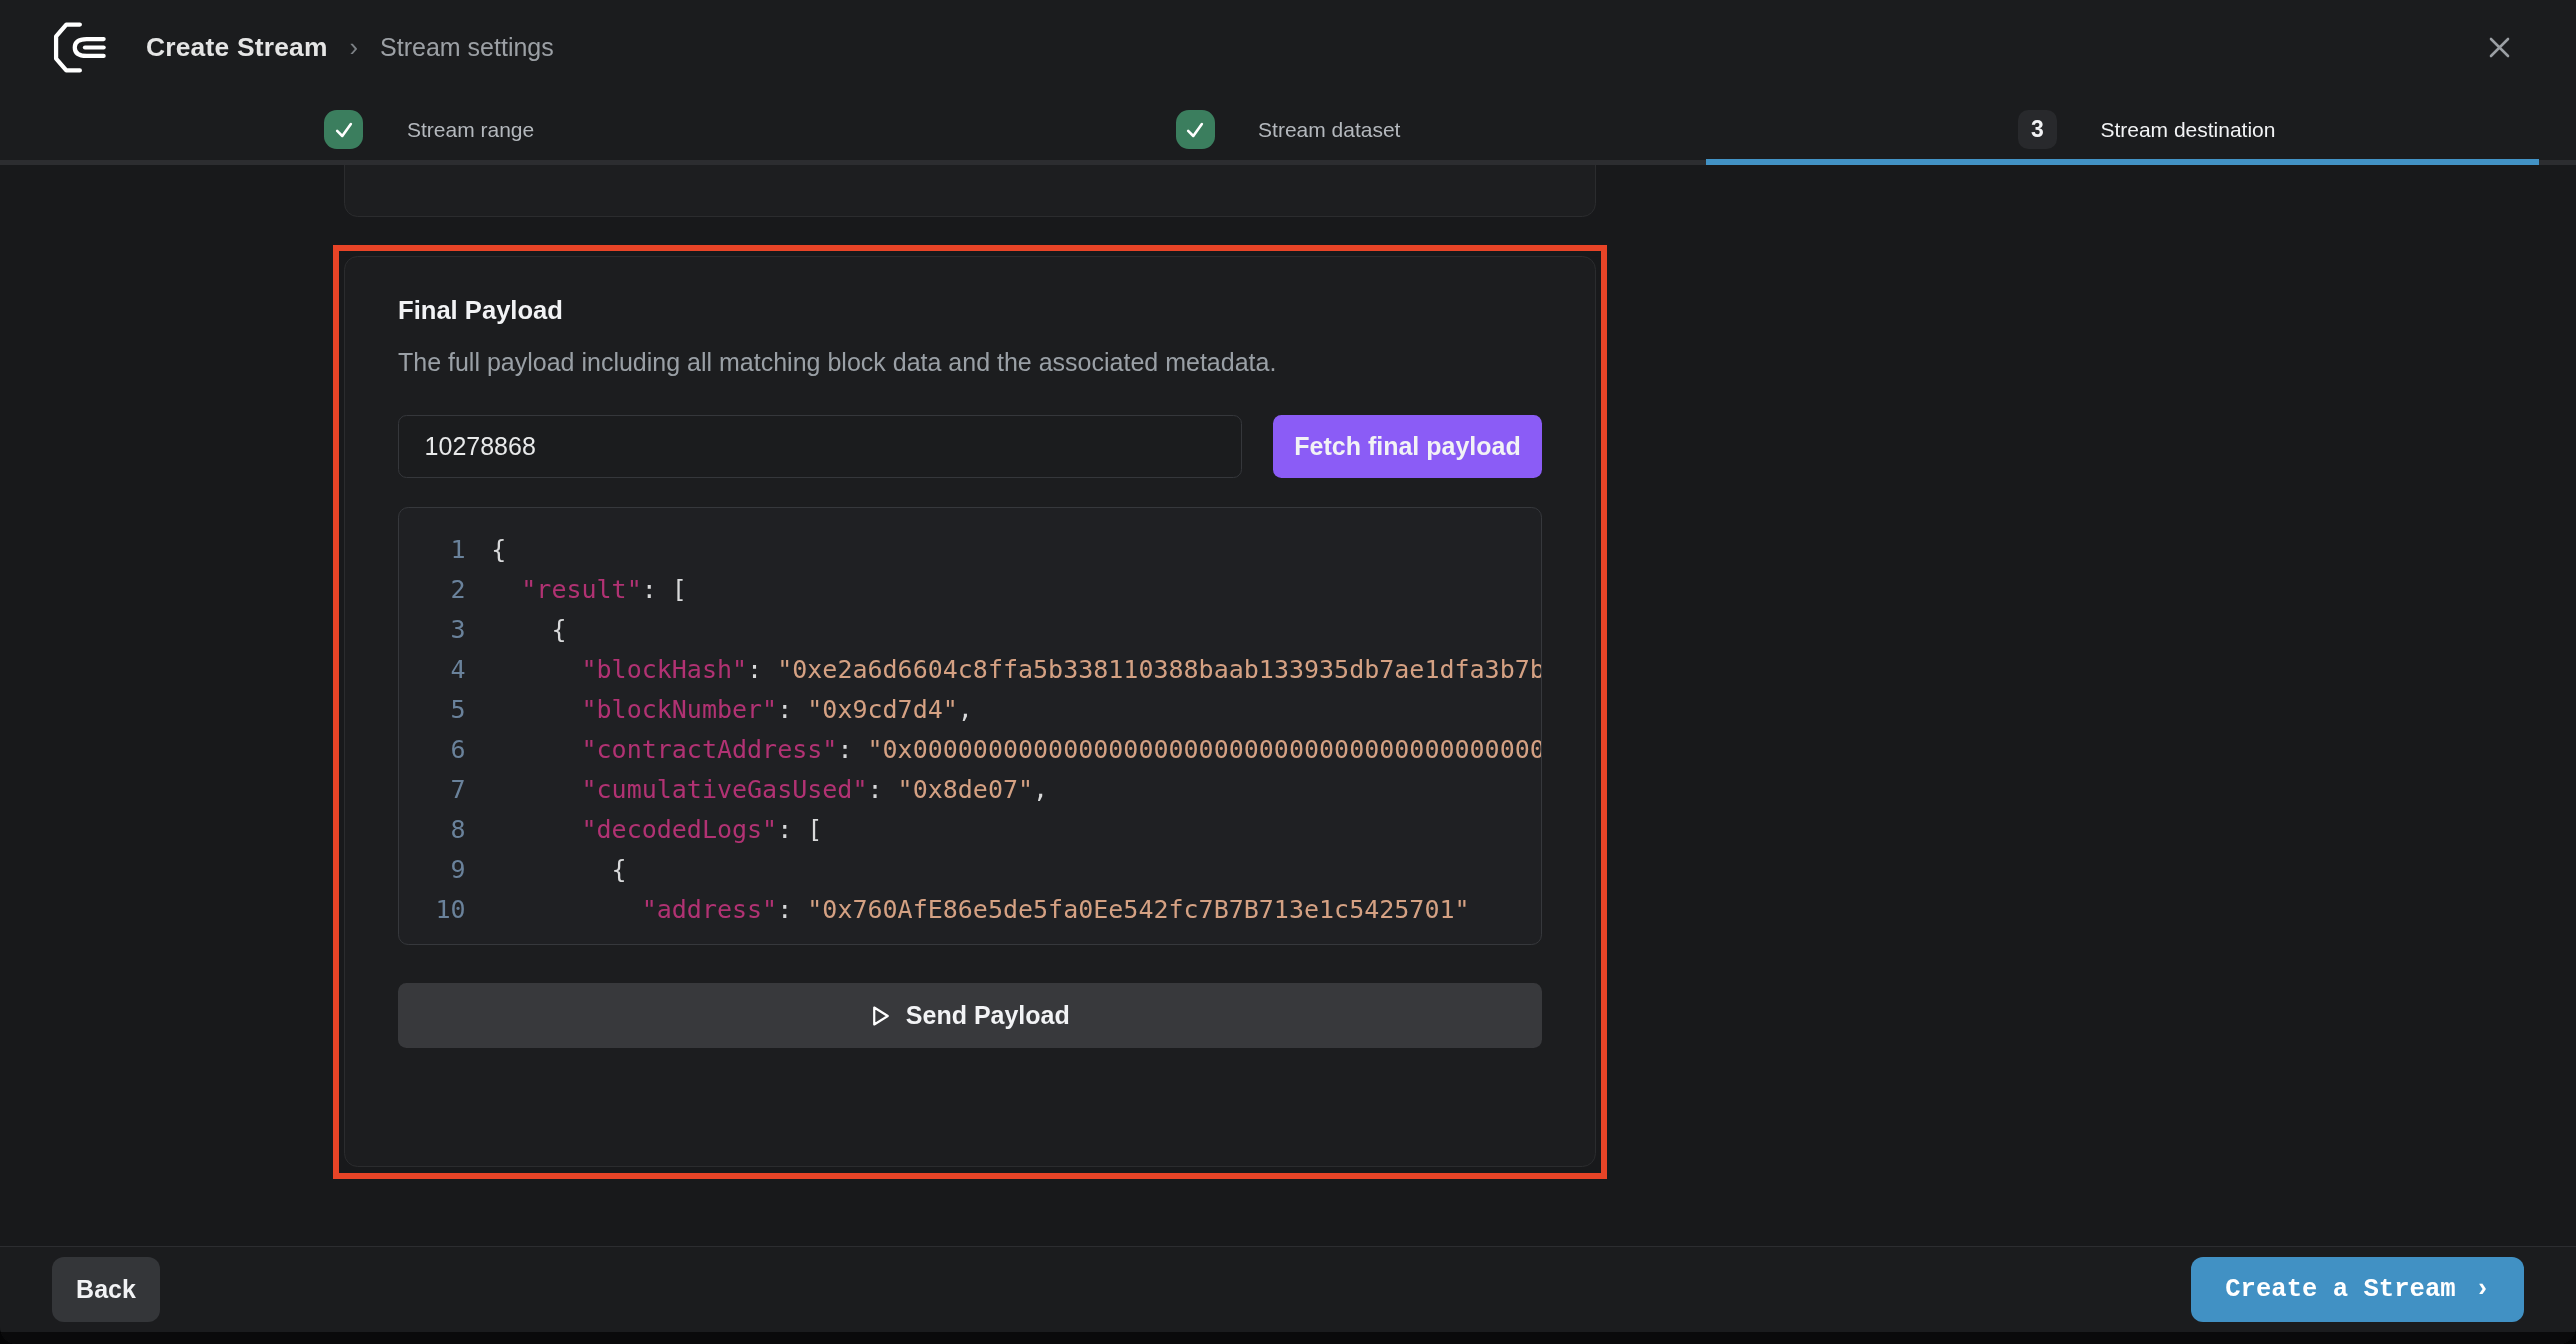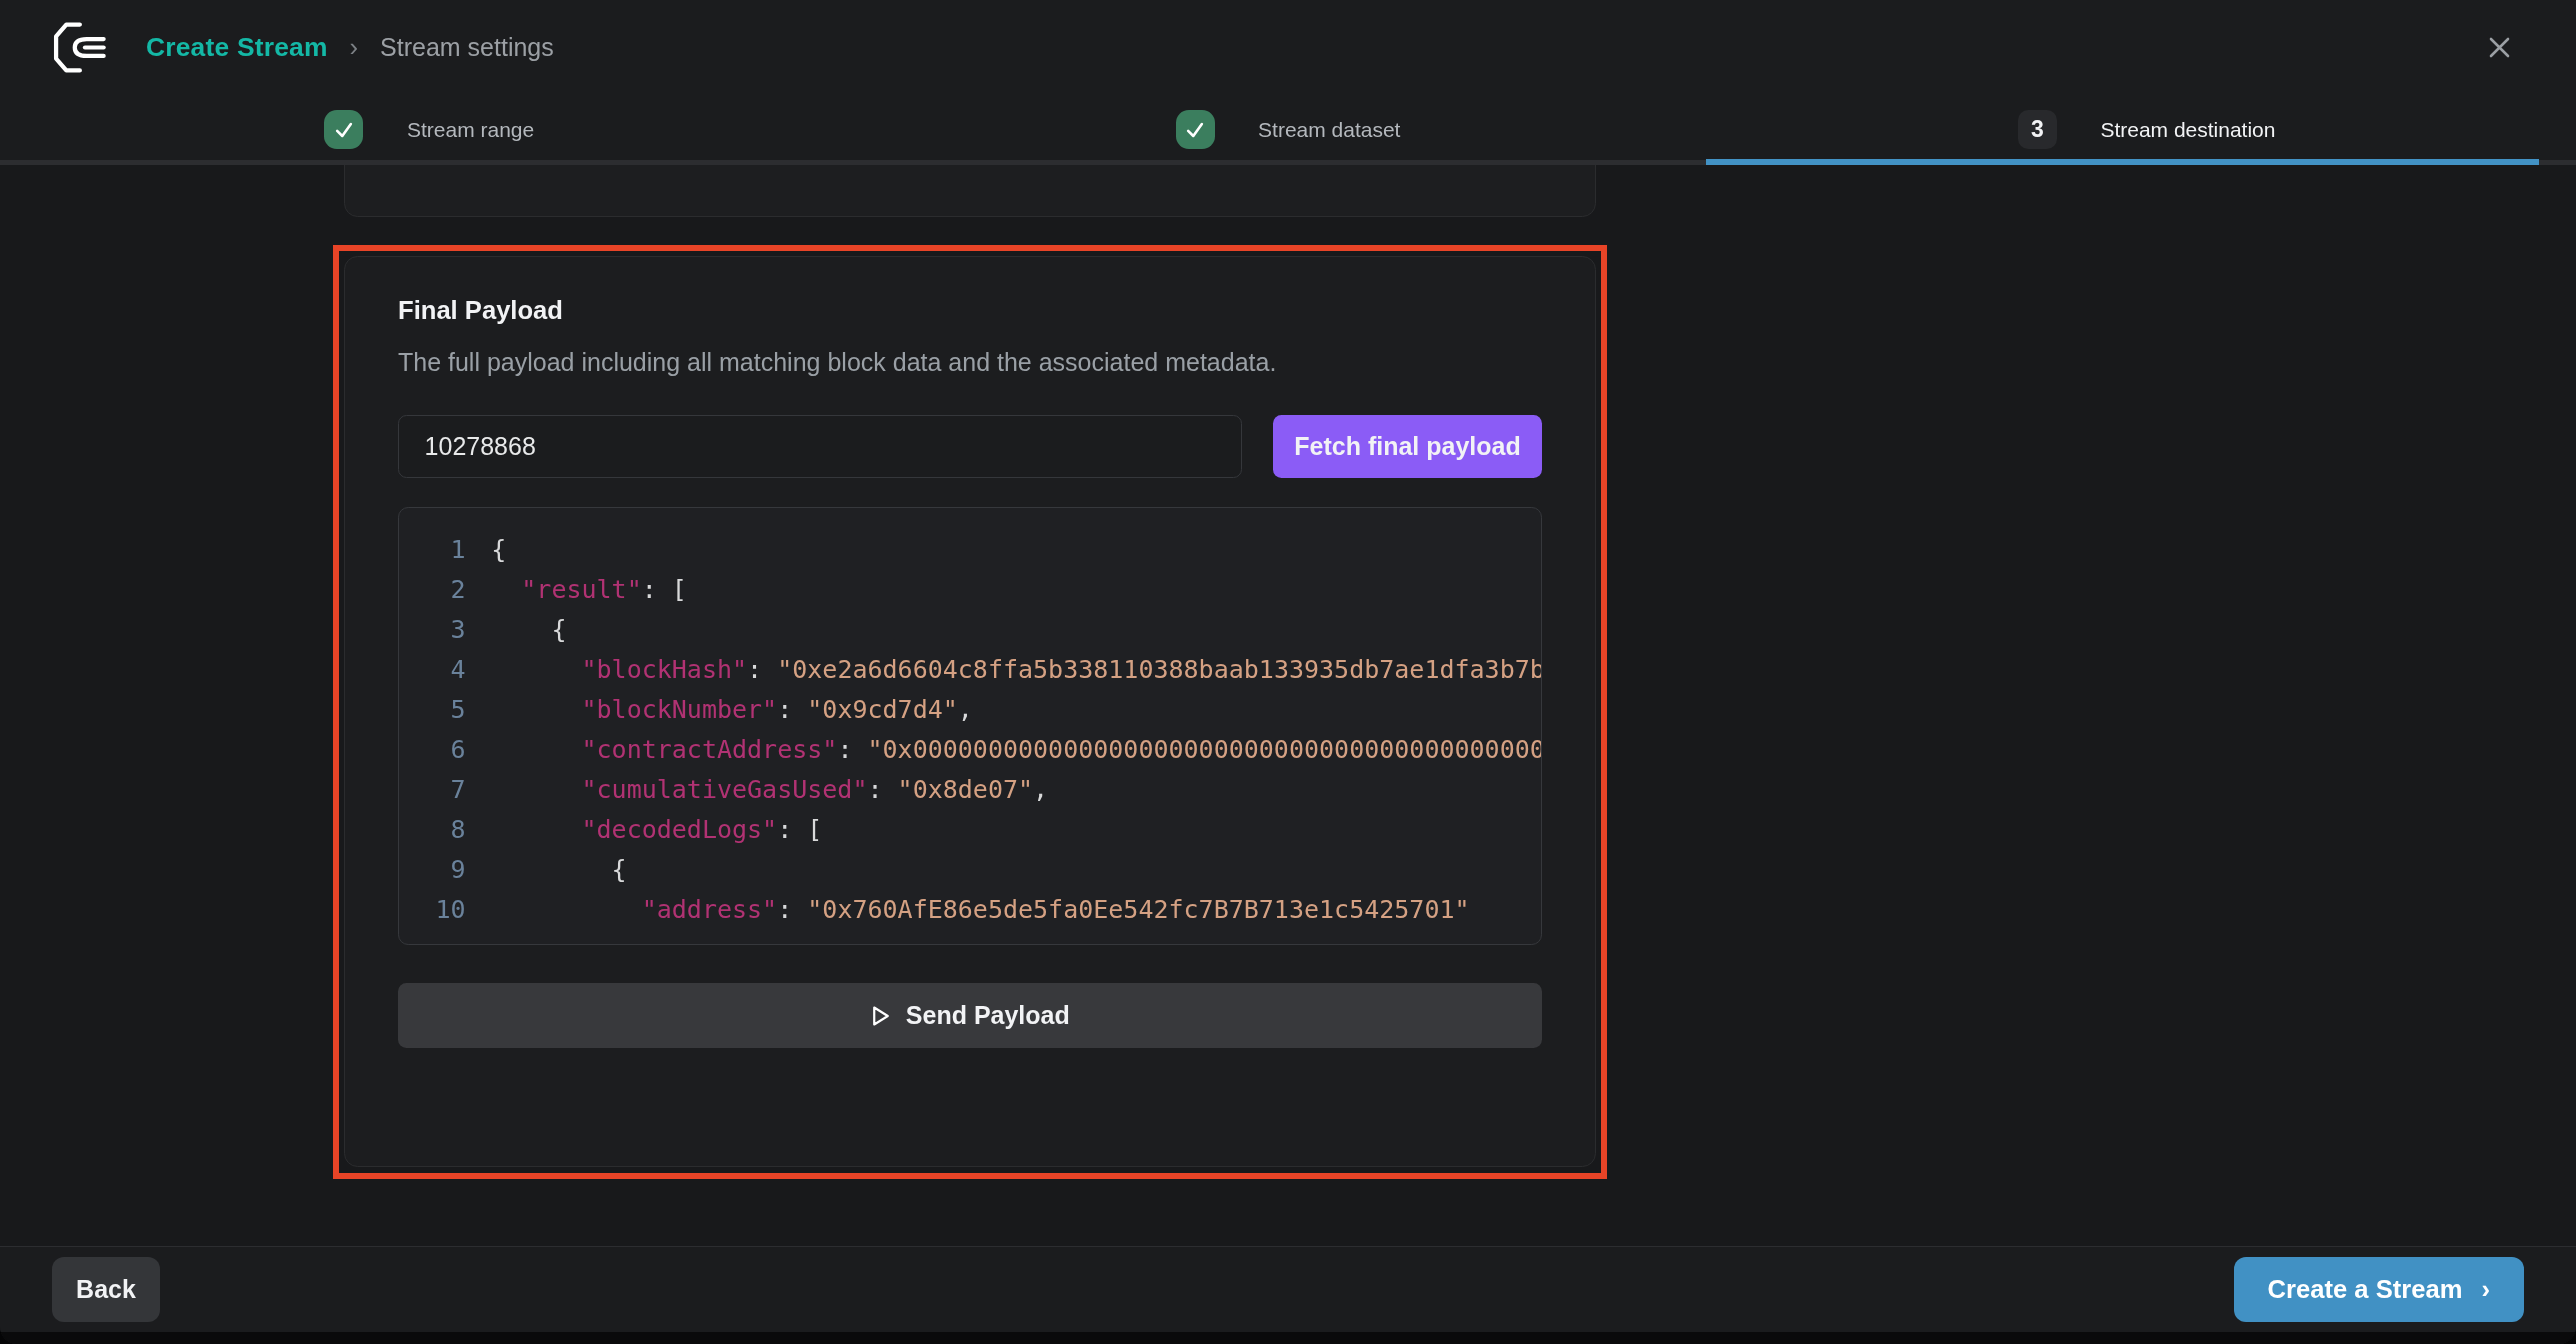--- a/index.html
+++ b/index.html
@@ -5,21 +5,21 @@
   * { margin:0; padding:0; box-sizing:border-box; }
   html,body { background:#050506; }
   body { font-family:"Liberation Sans", sans-serif; }
   .screen{ position:relative; width:2576px; height:1344px; background:#18191b;
            overflow:hidden; border-radius:0 0 17px 17px; }
 
   
   .header{ position:absolute; top:0; left:0; width:100%; height:94px;
            background:#1b1c1e; display:flex; align-items:center; padding:0 51px; z-index:5; }
   .logo{ width:73px; height:55px; flex:0 0 auto; margin-right:22px; }
-  .app-title{ color:#14b8a6; font-size:26.4px; font-weight:700; letter-spacing:0.2px; }
+  .app-title{ color:#e5e5e5; font-size:26.4px; font-weight:700; letter-spacing:0.2px; }
   .crumb-sep{ color:#7c8085; font-size:25.6px; margin:0 22px; }
   .crumb{ color:#9ca0a5; font-size:25px; }
   .close-btn{ margin-left:auto; width:51px; height:51px; display:flex; align-items:center;
               justify-content:center; color:#9b9fa4; cursor:pointer; }
 
   
   .stepper{ position:absolute; top:94px; left:0; width:100%; height:71px;
             background:#1b1c1e; display:flex; z-index:4; }
   .stepper-border{ position:absolute; bottom:0; left:0; width:100%; height:5.1px; background:#2c2d30; }
   .stepper-active-line{ position:absolute; bottom:0; left:1706px; width:833px; height:6px; background:#4292c5; }
@@ -74,21 +74,21 @@
 
   
   .footer{ position:absolute; left:0; top:1246px; width:100%; height:86px; background:#1b1c1e;
            border-top:1.7px solid #2c2d30; display:flex; align-items:center; padding:0 52px; z-index:5; }
   .back-btn{ width:108px; height:65px; background:#343639; border:none; border-radius:12px;
              color:#f2f3f5; font-size:25px; font-weight:600; cursor:pointer;
              font-family:"Liberation Sans", sans-serif; }
   .create-btn{ margin-left:auto; height:65px; padding:8px 34px; background:#4191c4; border:none;
                border-radius:12px; color:#ffffff; font-size:25.6px; font-weight:700;
                display:flex; align-items:center; gap:19px; cursor:pointer;
-               font-family:Liberation Sans, sans-serif; }
+               font-family:Liberation Mono, monospace; }
   .footer-bottom{ position:absolute; left:0; top:1332px; width:100%; height:12px; background:#0a0a0b; }
 </style>
 </head>
 <body>
 
 <div class="screen">
 
   <div class="header">
     <svg class="logo" viewBox="0 0 86 64" fill="none">
       <path d="M34 5 H18 L6 19 V45 L18 59 H34" stroke="#ffffff" stroke-width="5" stroke-linecap="round" stroke-linejoin="round"></path>

